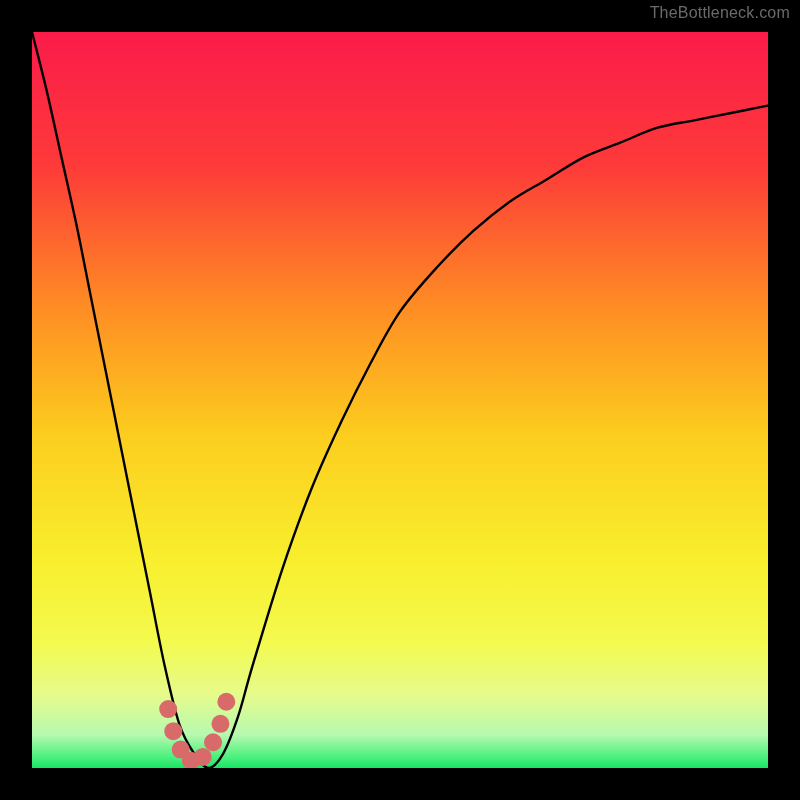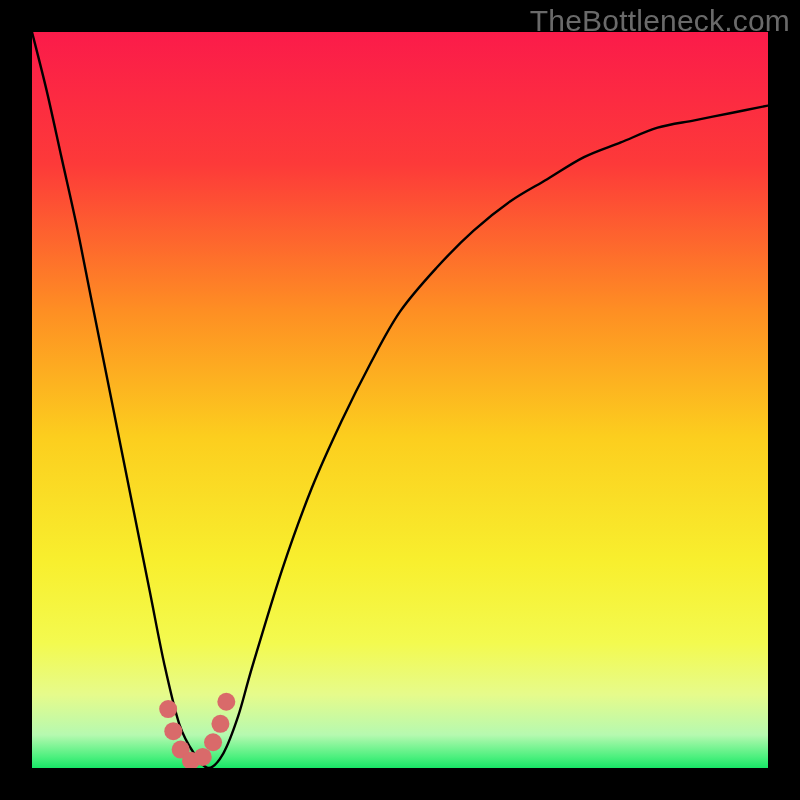--- a/index.html
+++ b/index.html
@@ -27,21 +27,21 @@
     position: absolute;
     inset: 0;
     width: 736px;
     height: 736px;
   }
   .watermark {
     position: absolute;
     top: 4px;
     right: 10px;
     color: #6a6a6a;
-    font-size: 30px;
+    font-size: 16px;
     font-weight: 400;
     letter-spacing: 0.2px;
     user-select: none;
   }
 </style>
 </head>
 <body>
 
 <div class="frame">
   <svg class="gradient" viewBox="0 0 736 736" preserveAspectRatio="none">

